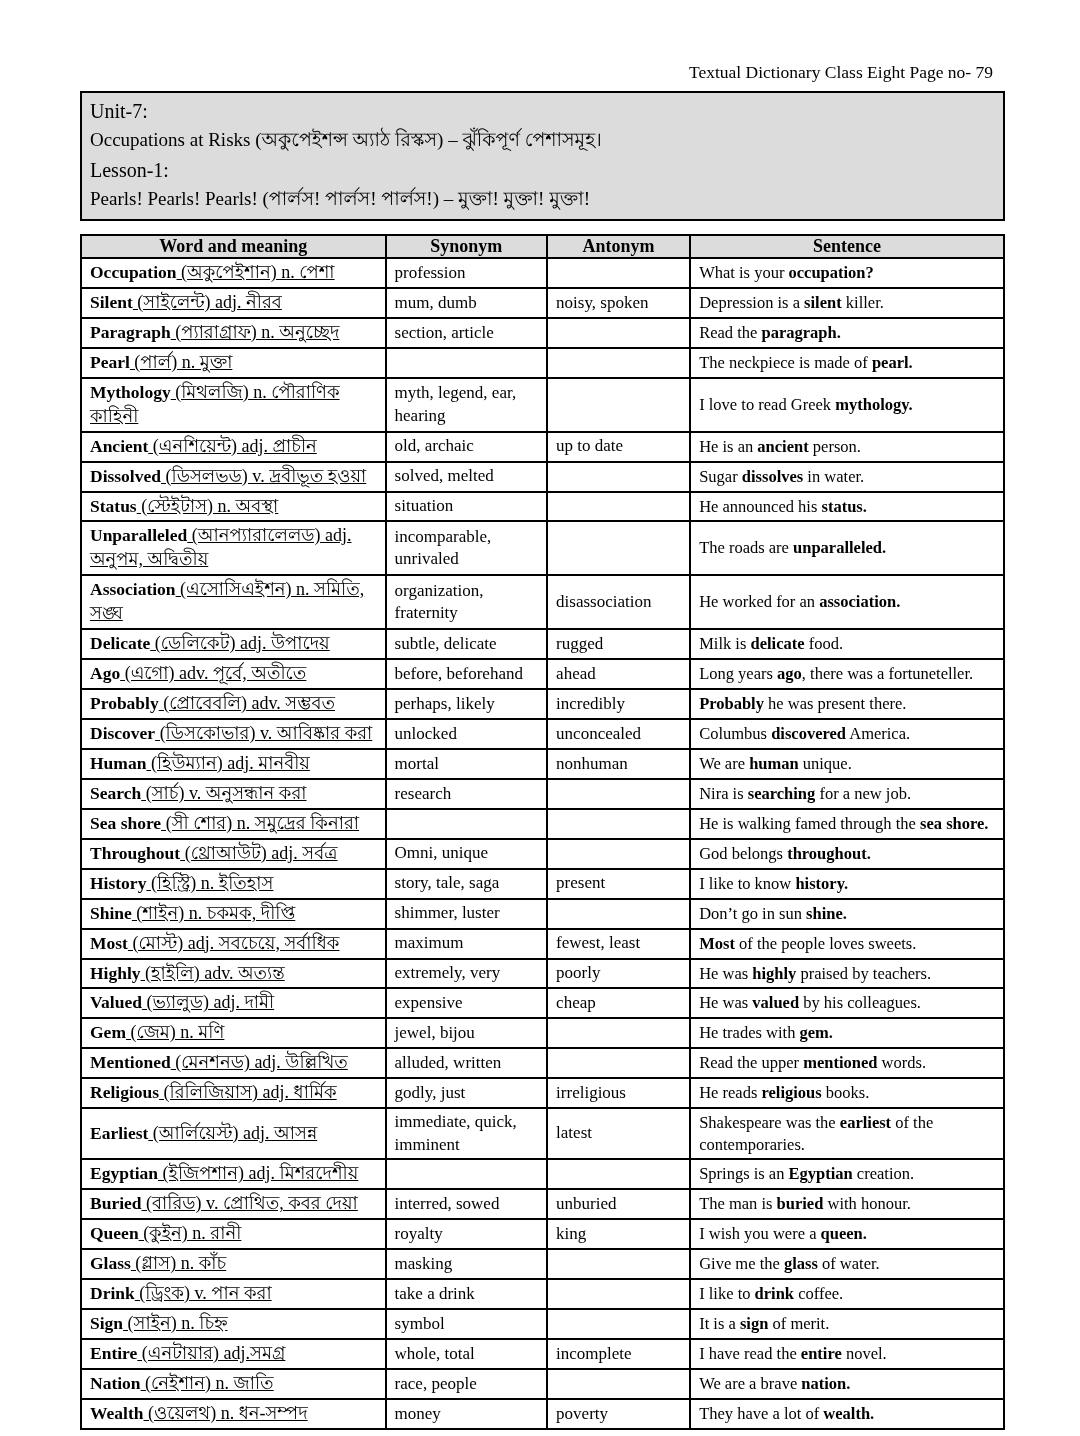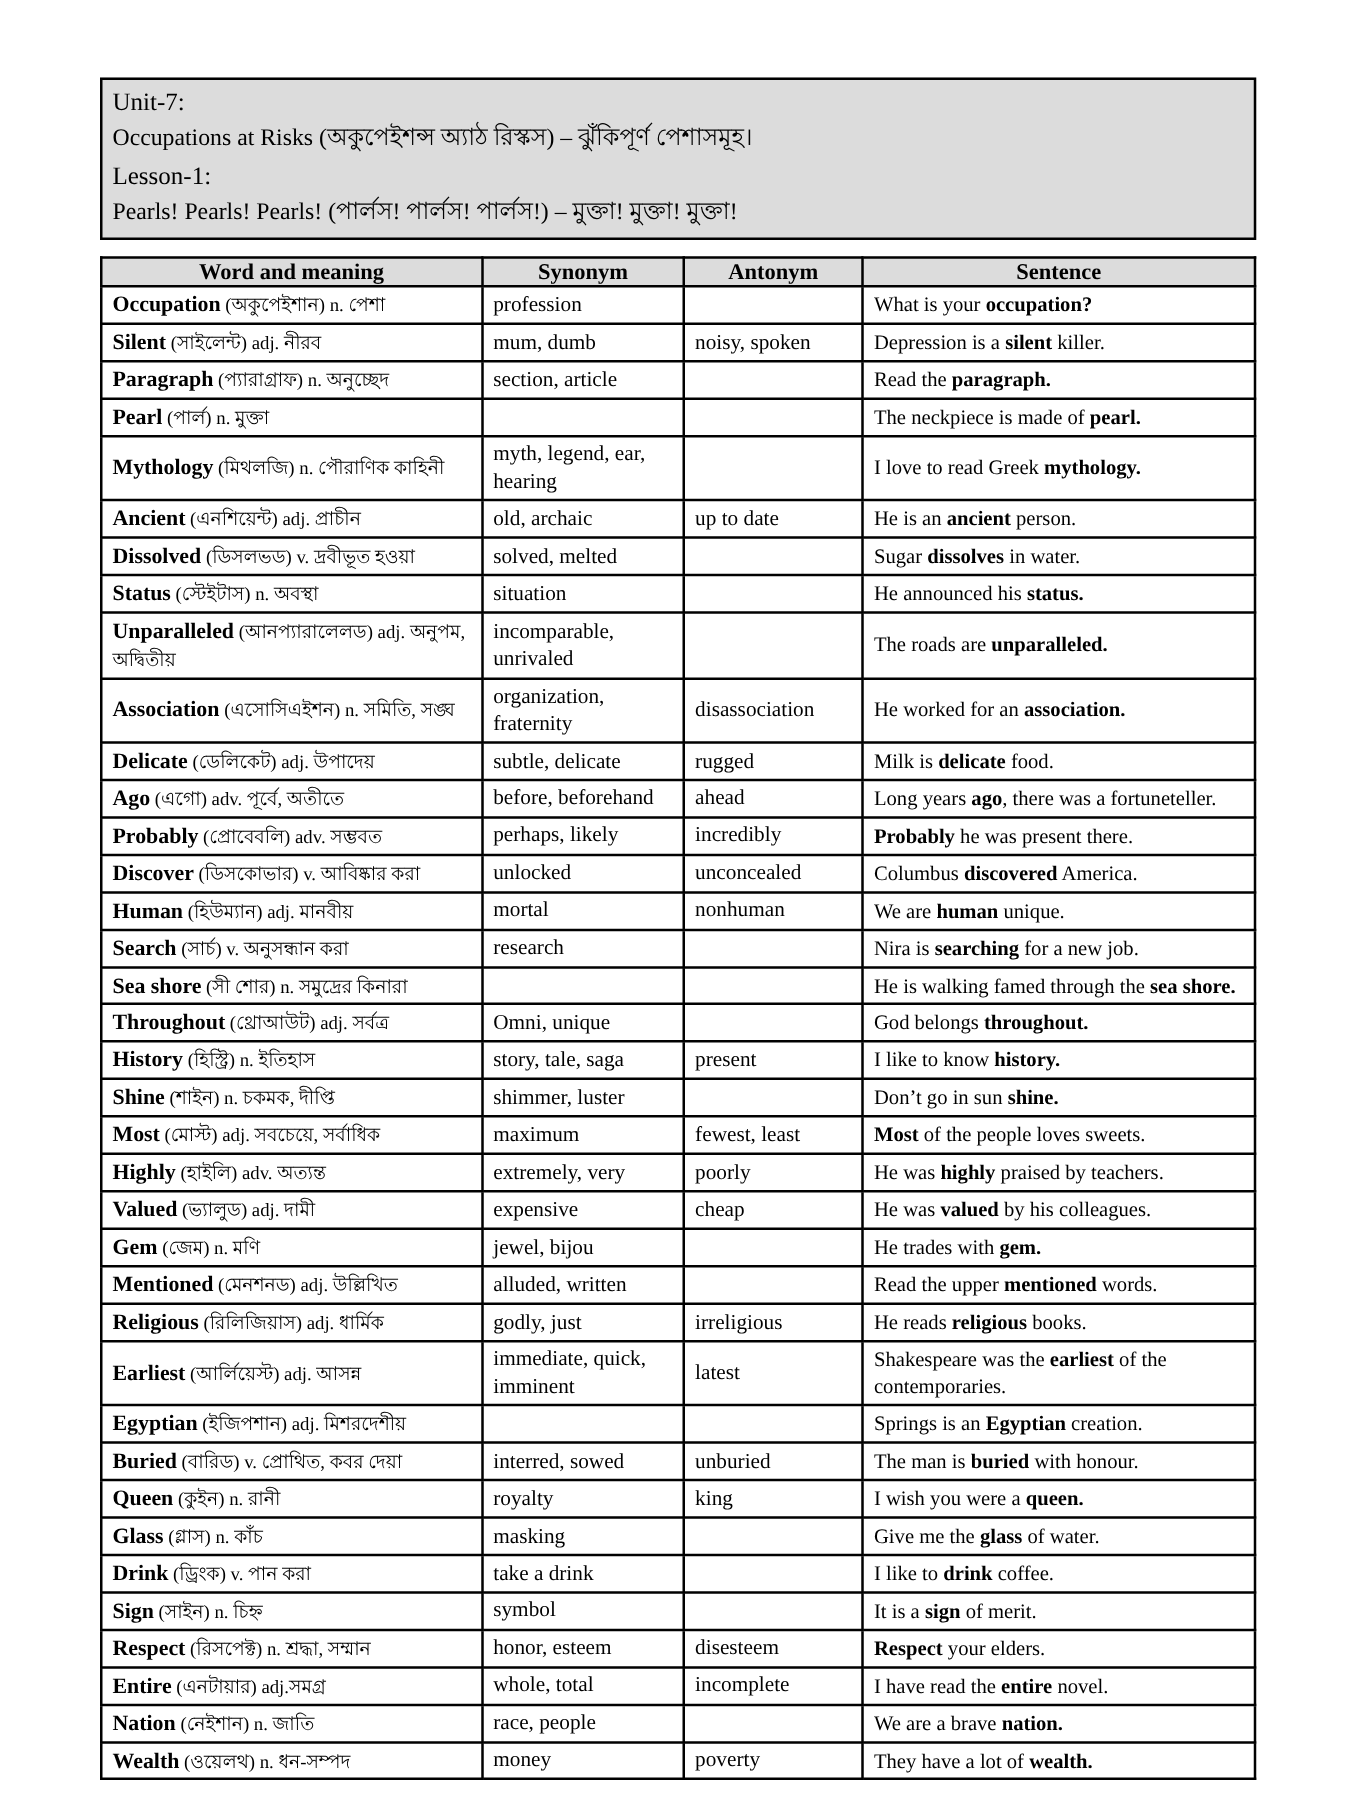--- a/index.html
+++ b/index.html
@@ -49,28 +49,29 @@
     font-size: 17px;
     line-height: 1.33;
     vertical-align: middle;
     overflow: hidden;
   }
   .col-word { width: 33%; }
   .col-syn  { width: 17.5%; }
   .col-ant  { width: 15.5%; }
   .col-sent { width: 34%; }
   td.word-cell b { font-size: 17.5px; }
-  td.word-cell span { font-size: 15px; }
+  td.word-cell span { font-size: 18px; text-decoration: underline; }
   td.sentence-cell { font-size: 16.5px; }
 </style>
 </head>
 <body>
 
 <div class="page">
 
+  <div class="top-header">Textual Dictionary Class Eight Page no- 79</div>
 
   <div class="unit-box">
     <div class="unit-row">
       <span class="unit-label">Unit-7:</span>
       <span class="unit-title">Occupations at Risks (অকুপেইশন্স অ্যাঠ রিস্কস) – ঝুঁকিপূর্ণ পেশাসমূহ।</span>
     </div>
     <div class="unit-row">
       <span class="unit-label">Lesson-1:</span>
       <span class="unit-title">Pearls! Pearls! Pearls! (পার্লস! পার্লস! পার্লস!) –  মুক্তা! মুক্তা! মুক্তা!</span>
     </div>
@@ -278,26 +279,20 @@
           <td class="antonym-cell"></td>
           <td class="sentence-cell"><span>I like to </span><b>drink</b><span> coffee.</span></td>
         </tr>
         <tr>
           <td class="word-cell"><b>Sign</b><span> (সাইন) n. চিহ্ন</span></td>
           <td class="synonym-cell">symbol</td>
           <td class="antonym-cell"></td>
           <td class="sentence-cell"><span>It is a </span><b>sign</b><span> of merit.</span></td>
         </tr>
         <tr>
-          <td class="word-cell"><b>Respect</b><span> (রিসপেক্ট) n. শ্রদ্ধা, সম্মান</span></td>
-          <td class="synonym-cell">honor, esteem</td>
-          <td class="antonym-cell">disesteem</td>
-          <td class="sentence-cell"><b>Respect</b><span> your elders.</span></td>
-        </tr>
-        <tr>
           <td class="word-cell"><b>Entire</b><span> (এনটায়ার) adj.সমগ্র</span></td>
           <td class="synonym-cell">whole, total</td>
           <td class="antonym-cell">incomplete</td>
           <td class="sentence-cell"><span>I have read the </span><b>entire</b><span> novel.</span></td>
         </tr>
         <tr>
           <td class="word-cell"><b>Nation</b><span> (নেইশান) n. জাতি</span></td>
           <td class="synonym-cell">race, people</td>
           <td class="antonym-cell"></td>
           <td class="sentence-cell"><span>We are a brave </span><b>nation.</b></td>

